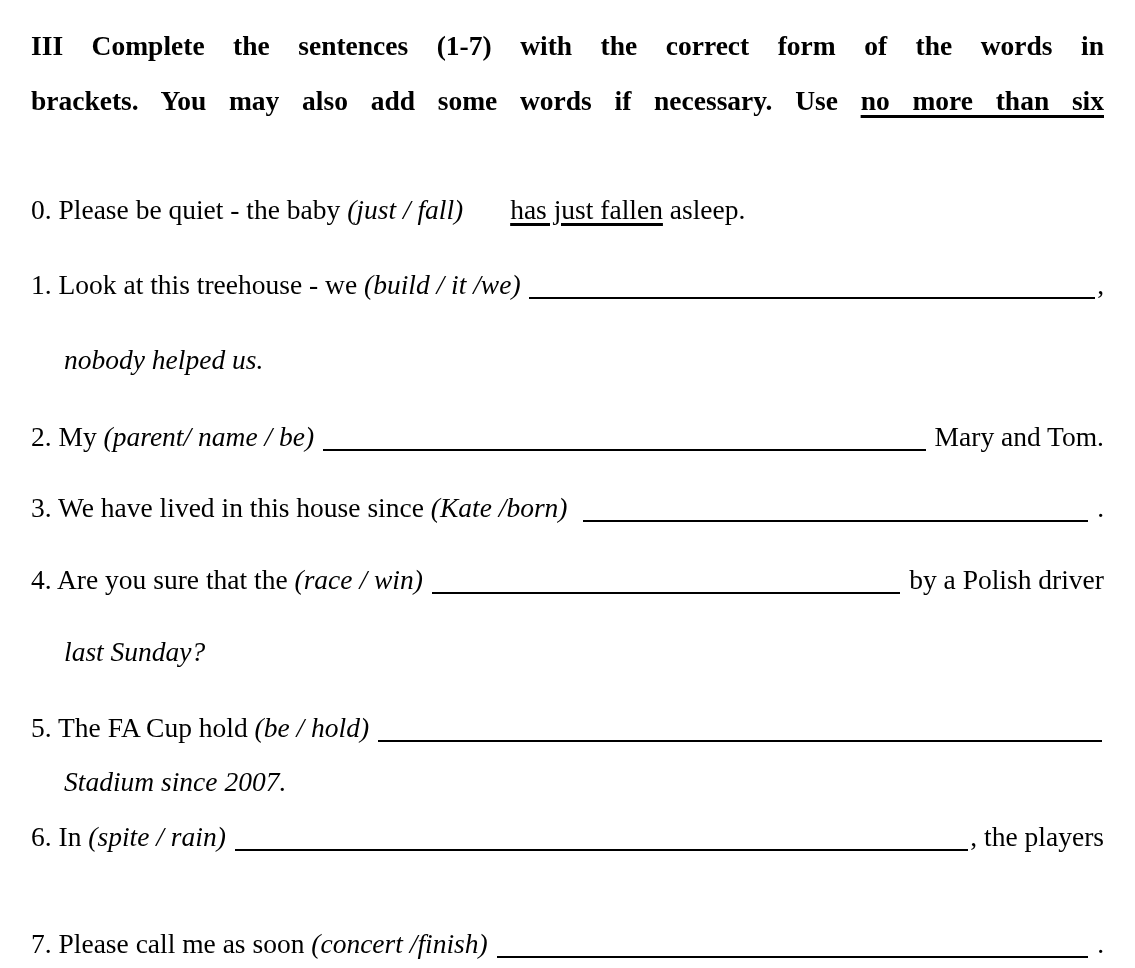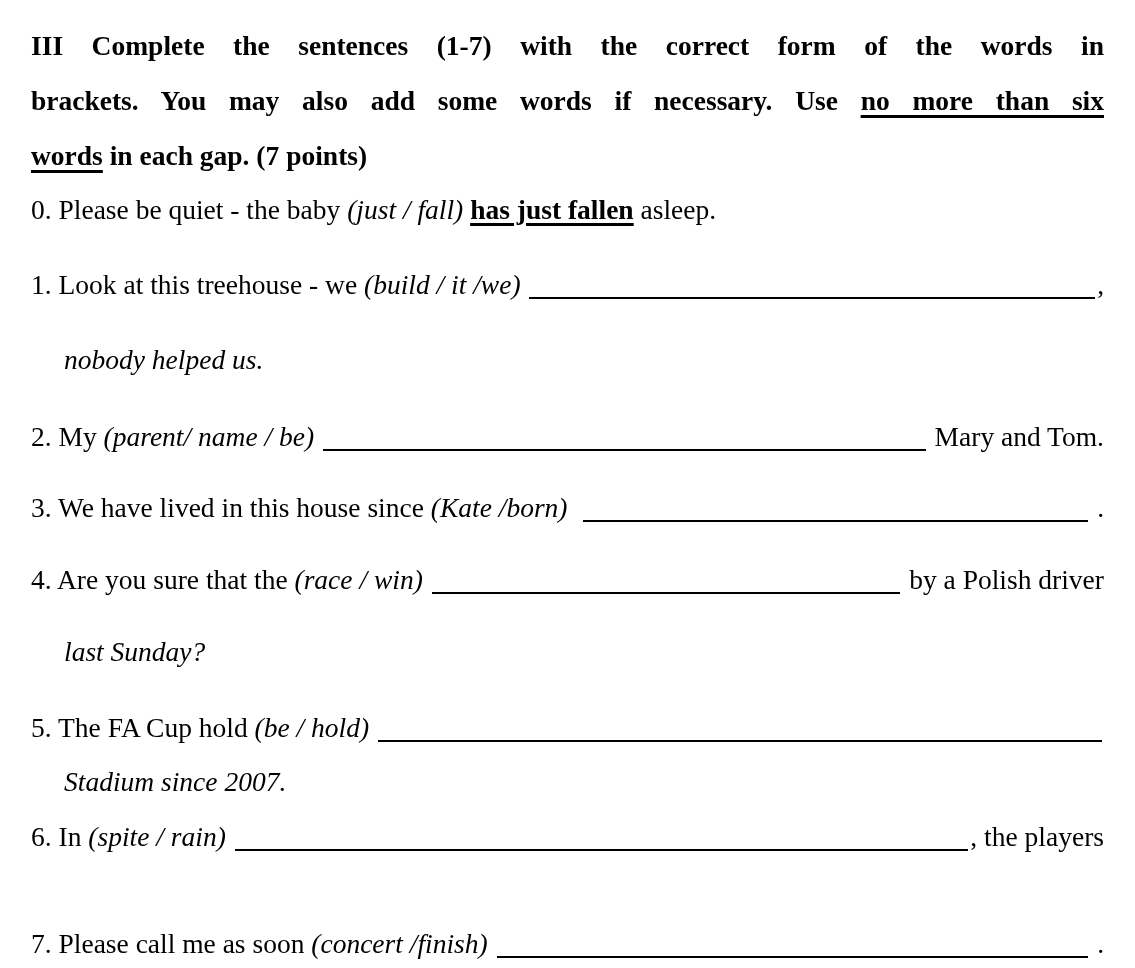--- a/index.html
+++ b/index.html
@@ -28,45 +28,45 @@
   .justify { text-align: justify; text-align-last: justify; }
   .seg { white-space: pre; }
   .it  { font-style: italic; }
   .u   {
     text-decoration: underline;
     text-decoration-thickness: 3px;
     text-underline-offset: 5px;
     margin-top: 36px;
   }
   .answer {
-    font-weight: 700;
+    font-weight: 400;
     text-decoration: underline;
     text-decoration-thickness: 3px;
     text-underline-offset: 4px;
+    margin-left: 40px;
   }
   .blank {
     flex: 1 1 auto;
     min-width: 30px;
     height: 0;
     border-bottom: 2px solid #000000;
     position: relative;
     top: 5px;
     margin: 0 2px;
   }
 </style>
 </head>
 <body>
 
 <div class="page">
 
   <div class="line bold justify" style="top:27px">III Complete the sentences (1-7) with the correct form of the words in</div>
 
   <div class="line bold justify" style="top:82px"><span>brackets. You may  also add some words if necessary. Use </span><span class="u">no more than six</span></div>
 
-  <div class="line bold" style="top:137px"><span class="u">words</span><span> in each gap. (7 points)</span></div>
 
   <div class="line item" style="top:191px">
     <span class="seg">0.</span>
       <span class="seg"> Please be quiet - the baby </span>
       <span class="seg it">(just / fall) </span>
       <span class="seg answer">has just fallen</span>
       <span class="seg"> asleep.</span>
   </div>
 
   <div class="line item" style="top:266px">

